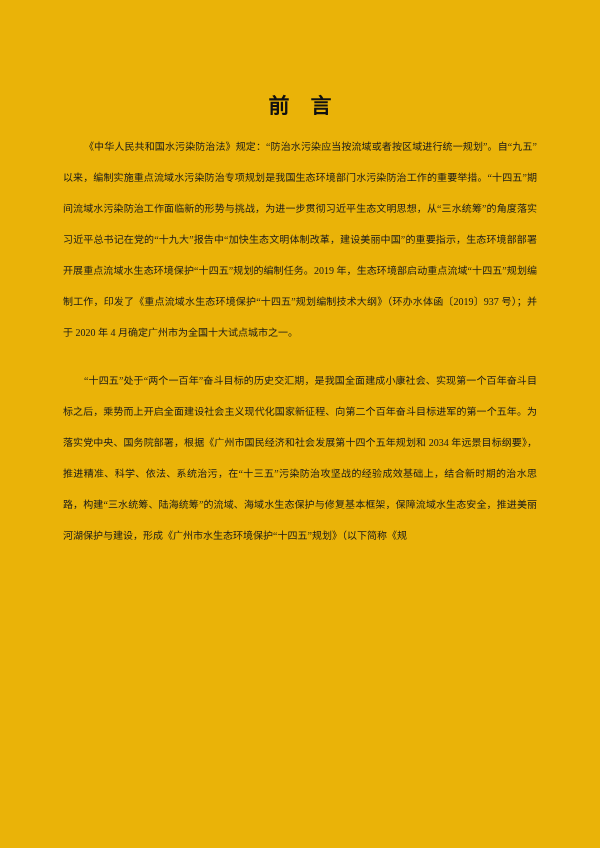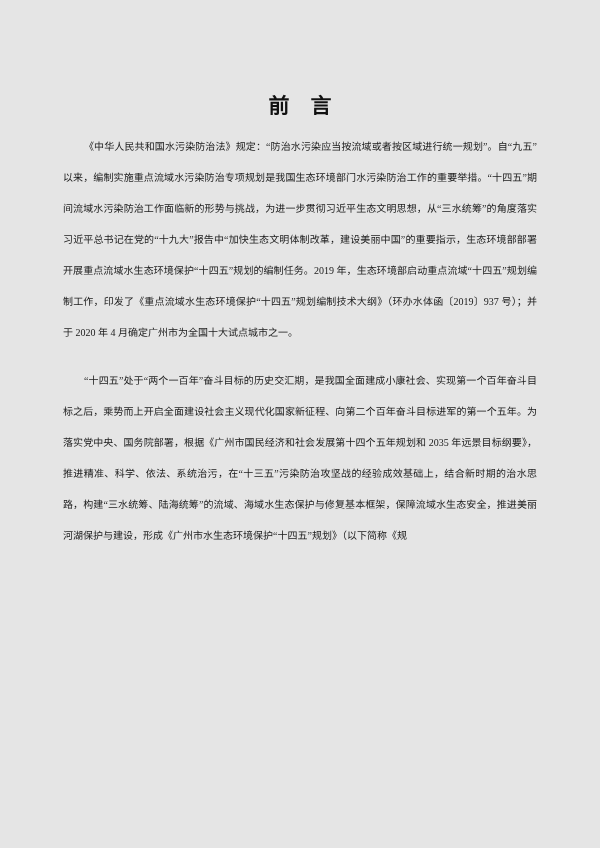--- a/index.html
+++ b/index.html
@@ -9,21 +9,21 @@
   }
   body {
     width: 600px;
     height: 848px;
     overflow: hidden;
   }
   .page {
     box-sizing: border-box;
     width: 600px;
     height: 848px;
-    background: #e5e5e5;
+    background: #eab308;
     padding: 94px 63px 5px 63px;
     color: #1a1a1a;
     font-family: "Liberation Serif", "DejaVu Serif", serif;
   }
   .doc-title {
     margin: 0 0 13px 0;
     font-size: 21px;
     line-height: 24px;
     font-weight: bold;
     text-align: center;
@@ -43,14 +43,14 @@
   .para + .para {
     margin-top: 17px;
   }
 </style>
 </head>
 <body>
 
 <div class="page">
   <h1 class="doc-title">前　言</h1>
   <p class="para">《中华人民共和国水污染防治法》规定：“防治水污染应当按流域或者按区域进行统一规划”。自“九五”以来，编制实施重点流域水污染防治专项规划是我国生态环境部门水污染防治工作的重要举措。“十四五”期间流域水污染防治工作面临新的形势与挑战，为进一步贯彻习近平生态文明思想，从“三水统筹”的角度落实习近平总书记在党的“十九大”报告中“加快生态文明体制改革，建设美丽中国”的重要指示，生态环境部部署开展重点流域水生态环境保护“十四五”规划的编制任务。2019 年，生态环境部启动重点流域“十四五”规划编制工作，印发了《重点流域水生态环境保护“十四五”规划编制技术大纲》（环办水体函〔2019〕937 号）；并于 2020 年 4 月确定广州市为全国十大试点城市之一。</p>
-  <p class="para">“十四五”处于“两个一百年”奋斗目标的历史交汇期，是我国全面建成小康社会、实现第一个百年奋斗目标之后，乘势而上开启全面建设社会主义现代化国家新征程、向第二个百年奋斗目标进军的第一个五年。为落实党中央、国务院部署，根据《广州市国民经济和社会发展第十四个五年规划和 2035 年远景目标纲要》，推进精准、科学、依法、系统治污，在“十三五”污染防治攻坚战的经验成效基础上，结合新时期的治水思路，构建“三水统筹、陆海统筹”的流域、海域水生态保护与修复基本框架，保障流域水生态安全，推进美丽河湖保护与建设，形成《广州市水生态环境保护“十四五”规划》（以下简称《规</p>
+  <p class="para">“十四五”处于“两个一百年”奋斗目标的历史交汇期，是我国全面建成小康社会、实现第一个百年奋斗目标之后，乘势而上开启全面建设社会主义现代化国家新征程、向第二个百年奋斗目标进军的第一个五年。为落实党中央、国务院部署，根据《广州市国民经济和社会发展第十四个五年规划和 2034 年远景目标纲要》，推进精准、科学、依法、系统治污，在“十三五”污染防治攻坚战的经验成效基础上，结合新时期的治水思路，构建“三水统筹、陆海统筹”的流域、海域水生态保护与修复基本框架，保障流域水生态安全，推进美丽河湖保护与建设，形成《广州市水生态环境保护“十四五”规划》（以下简称《规</p>
 </div>
 
 </body></html>

